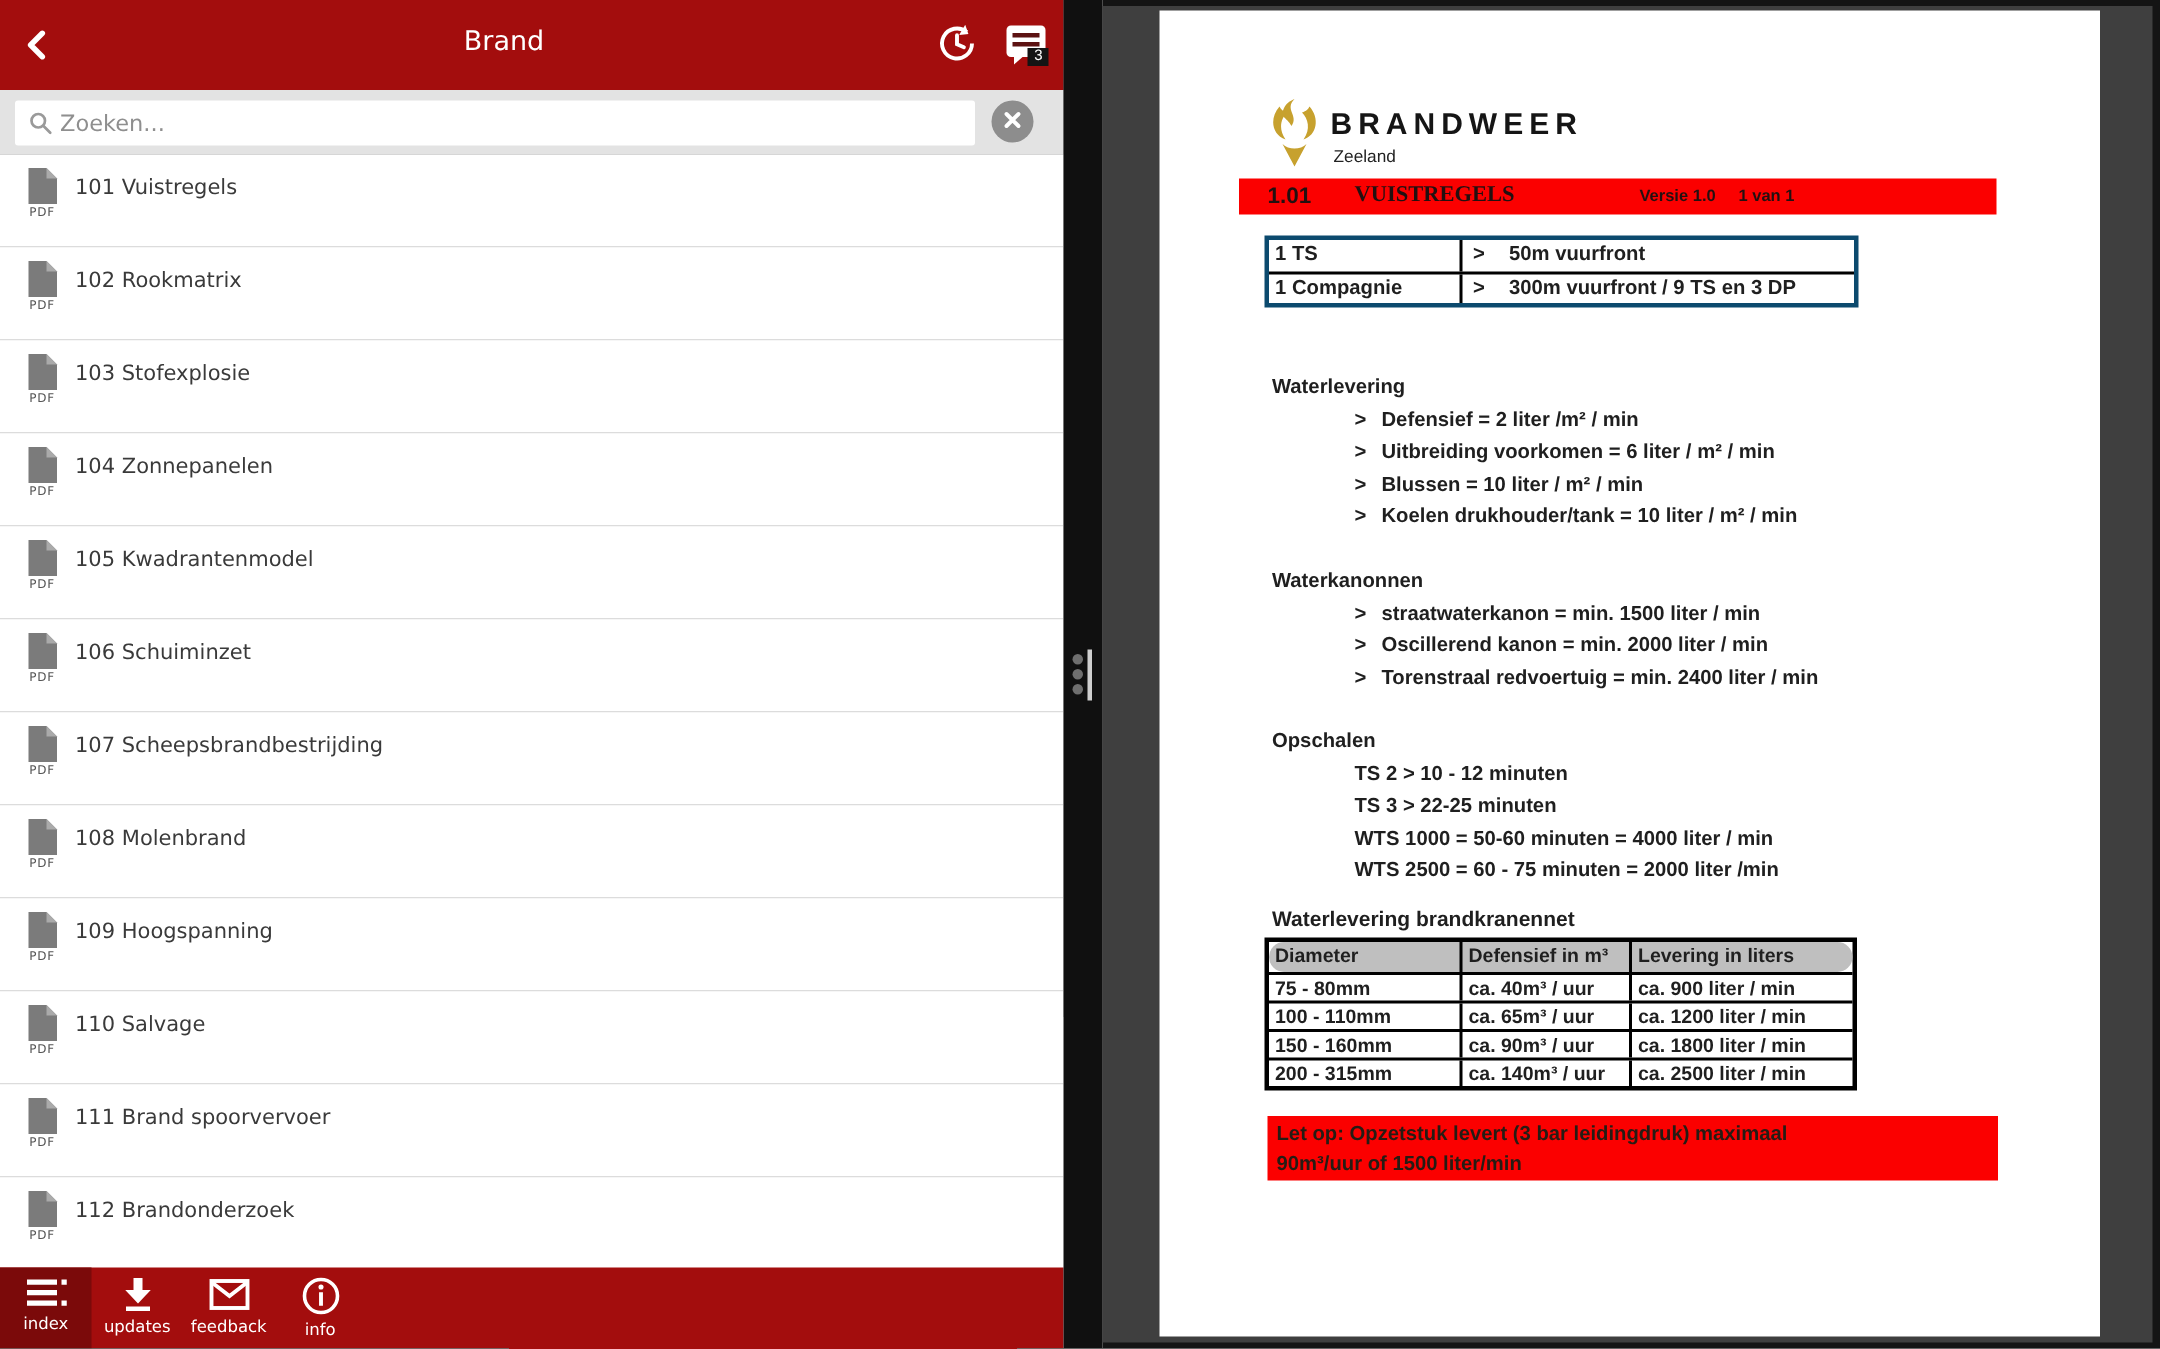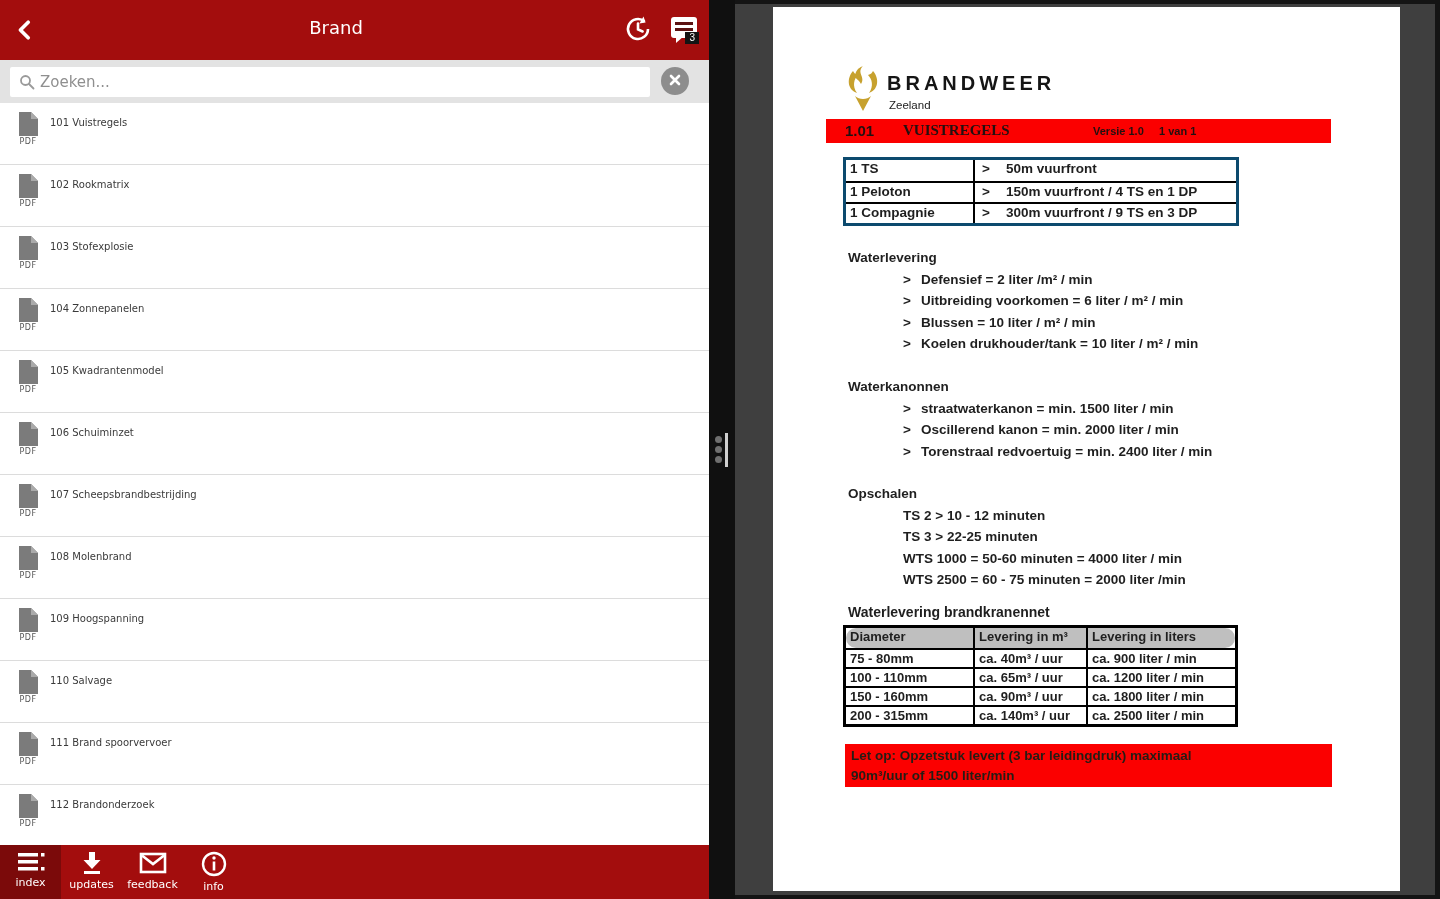--- a/index.html
+++ b/index.html
@@ -25,21 +25,21 @@
     font-size:15px; color:#444; background:transparent; font-family:"DejaVu Sans", sans-serif; }
   .search-input::placeholder { color:#8f8f8f; }
   .clear-btn { position:absolute; left:661px; top:67px; width:28px; height:28px; border:none; border-radius:50%;
     background:#8d8d8d; cursor:pointer; display:flex; align-items:center; justify-content:center; }
   
   .doc-list { position:absolute; left:0; top:103px; width:709px; height:742px; background:#fff; overflow:hidden; }
   .list-item { position:relative; height:62px; border-bottom:1px solid #dcdcdc; cursor:pointer; background:#fff; }
   .pdf-icon { position:absolute; left:17px; top:9px; }
   .pdf-badge { position:absolute; left:15px; top:34px; width:26px; text-align:center;
     font-size:8px; color:#555; letter-spacing:0.5px; }
-  .item-title { position:absolute; left:50px; top:14px; font-size:10px; color:#3a3a3a; }
+  .item-title { position:absolute; left:50px; top:14px; font-size:14px; color:#3a3a3a; }
   
   .tab-bar { position:absolute; left:0; top:845px; width:709px; height:54px; background:#a30d0d; display:flex; }
   .tab { width:61px; height:54px; border:none; background:transparent; color:#fff; cursor:pointer;
     display:flex; flex-direction:column; align-items:center; justify-content:flex-start; padding-top:6px; gap:0; }
   .tab.active { background:#7b0a0a; }
   .tab .tab-label { font-size:11px; color:#fff; font-family:"DejaVu Sans", sans-serif; }
   
   .divider { position:absolute; left:709px; top:0; width:26px; height:899px; background:#101010; }
   .drag-handle { position:absolute; left:0; top:428px; width:26px; height:44px; cursor:col-resize; }
   .drag-handle .dot { position:absolute; left:6px; width:7px; height:7px; border-radius:50%; background:#6f6f6f; }
@@ -315,24 +315,20 @@
           <span class="banner-version">Versie 1.0</span>
           <span class="banner-page">1 van 1</span>
         </div>
 
         <div class="cap-table">
           <div class="cap-row">
             <div class="cap-c1">1 TS</div>
             <div class="cap-c2"><span class="arr">&gt;</span><span>50m vuurfront</span></div>
           </div>
           <div class="cap-row">
-            <div class="cap-c1">1 Peloton</div>
-            <div class="cap-c2"><span class="arr">&gt;</span><span>150m vuurfront / 4 TS en 1 DP</span></div>
-          </div>
-          <div class="cap-row">
             <div class="cap-c1">1 Compagnie</div>
             <div class="cap-c2"><span class="arr">&gt;</span><span>300m vuurfront / 9 TS en 3 DP</span></div>
           </div>
         </div>
 
         <div class="doc-sec sec-waterlevering">
           <div>Waterlevering</div>
           <div class="sec-items">
             <div class="doc-line"><span class="blt">&gt;</span><span>Defensief = 2 liter /m² / min</span></div>
             <div class="doc-line"><span class="blt">&gt;</span><span>Uitbreiding voorkomen = 6 liter / m² / min</span></div>
@@ -358,21 +354,21 @@
             <div class="doc-line">WTS 1000 = 50-60 minuten = 4000 liter / min</div>
             <div class="doc-line">WTS 2500 = 60 - 75 minuten = 2000 liter /min</div>
           </div>
         </div>
 
         <div class="hyd-heading">Waterlevering brandkranennet</div>
 
         <div class="hyd-table">
           <div class="hyd-row">
             <div class="hyd-c1">Diameter</div>
-            <div class="hyd-c2">Levering in m³</div>
+            <div class="hyd-c2">Defensief in m³</div>
             <div class="hyd-c3">Levering in liters</div>
           </div>
           <div class="hyd-row">
             <div class="hyd-c1">75 - 80mm</div>
             <div class="hyd-c2">ca. 40m³ / uur</div>
             <div class="hyd-c3">ca. 900 liter / min</div>
           </div>
           <div class="hyd-row">
             <div class="hyd-c1">100 - 110mm</div>
             <div class="hyd-c2">ca. 65m³ / uur</div>

